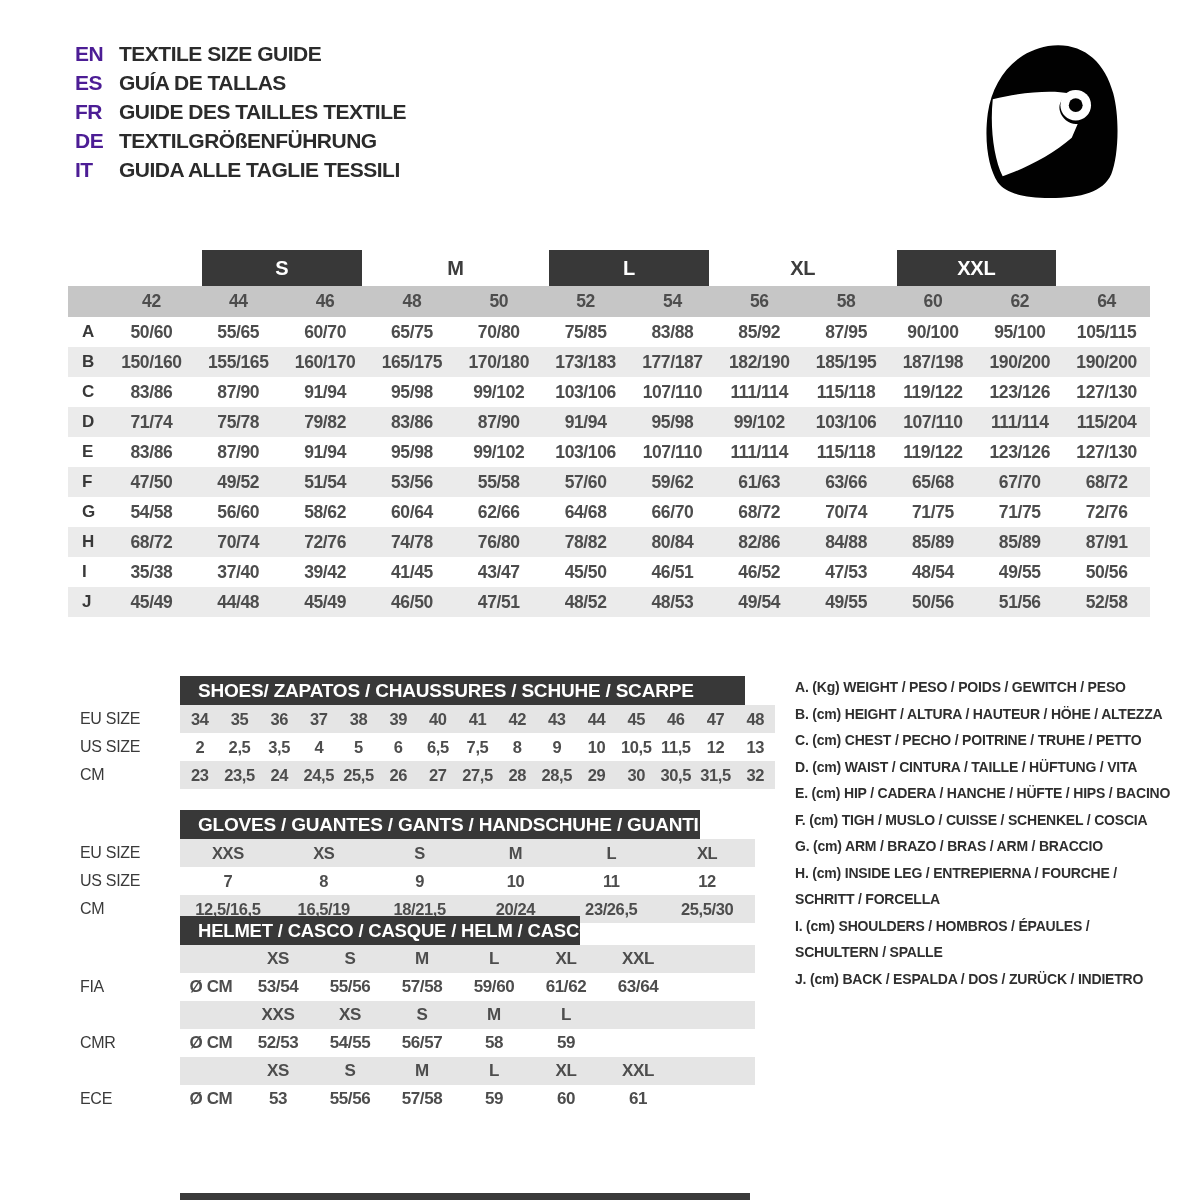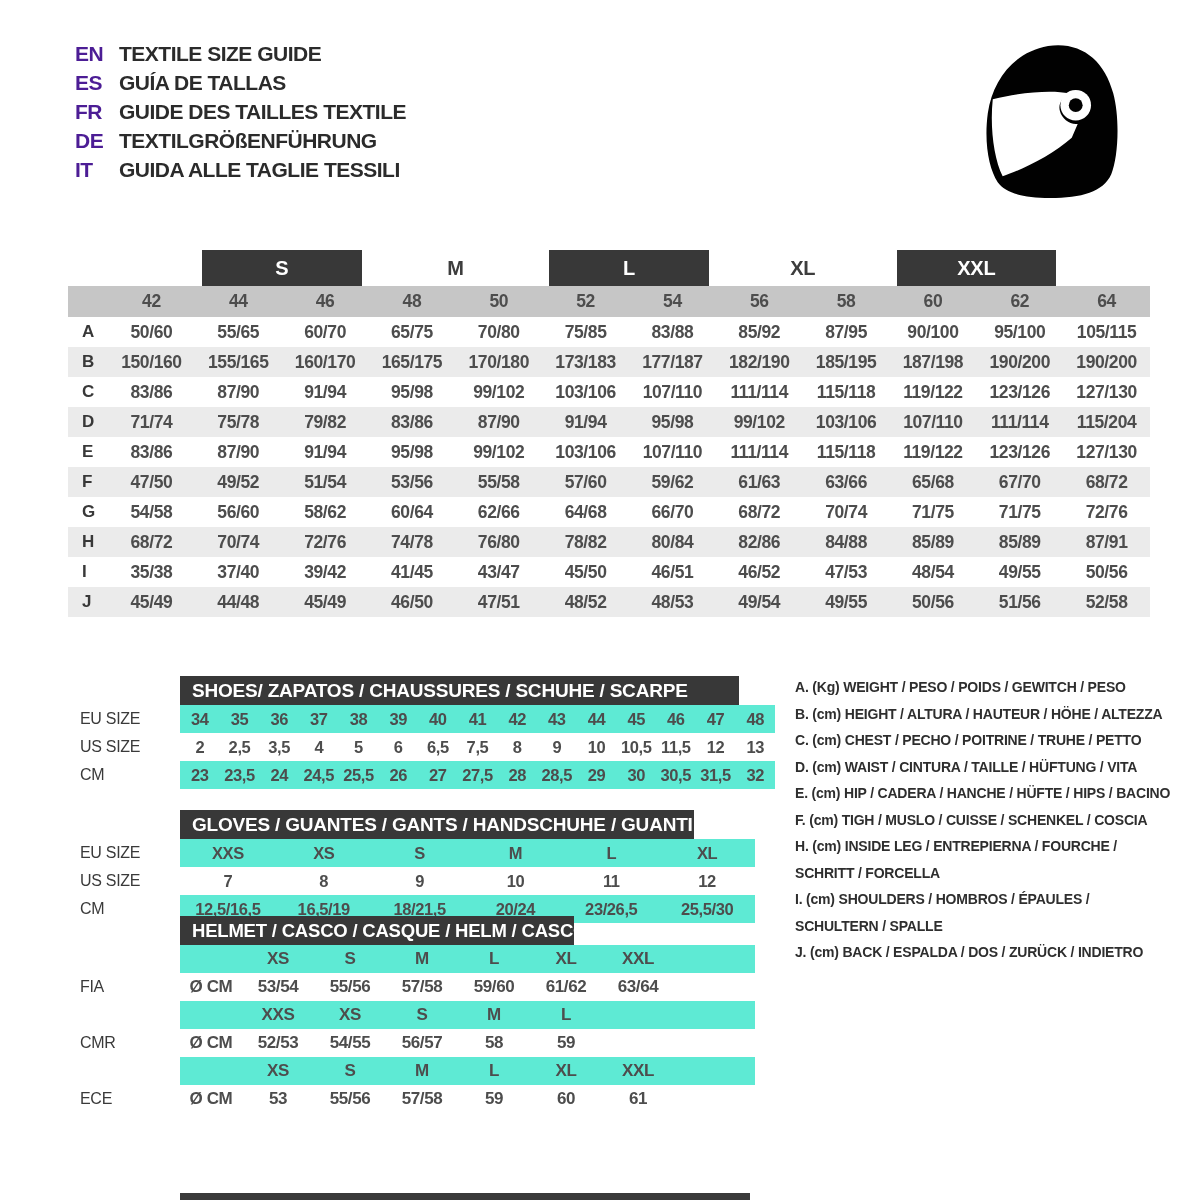--- a/index.html
+++ b/index.html
@@ -30,30 +30,30 @@
   .cell{display:flex;align-items:center;justify-content:center;
         font-weight:bold;font-size:17.5px;color:#4d4d4d;letter-spacing:-0.4px;white-space:nowrap;}
   .row-label{justify-content:flex-start;padding-left:14px;color:#383838;font-size:17px;}
 
   
   .section{position:absolute;left:68px;width:720px;}
   #shoesSection{top:676px;}
   #glovesSection{top:810px;}
   #helmetSection{top:916px;}
   .sec-bar{margin-left:112px;height:29px;background:#383838;color:#ffffff;
-           display:flex;align-items:center;padding-left:12px;font-weight:bold;
+           display:flex;align-items:center;padding-left:18px;font-weight:bold;
            letter-spacing:-0.2px;white-space:nowrap;}
   #shoesSection .sec-bar{width:547px;font-size:19px;}
   #glovesSection .sec-bar{width:502px;font-size:19px;}
   #helmetSection .sec-bar{width:382px;font-size:18.5px;}
   .srow,.hrow{position:relative;height:28px;}
   .srow-label{position:absolute;left:12px;top:50%;transform:translateY(-50%);
               font-weight:normal;font-size:16px;color:#3a3a3a;letter-spacing:-0.3px;white-space:nowrap;}
   .srow-band{position:absolute;left:112px;top:0;height:100%;display:grid;}
-  .srow-band.stripe,.hband.stripe{background:#5eead4;}
+  .srow-band.stripe,.hband.stripe{background:#e5e5e5;}
   .scell{font-size:16.5px;}
   .hband{position:absolute;left:112px;top:0;height:100%;width:575px;display:grid;
          grid-template-columns:62px repeat(6,72px);}
   .hcell{font-size:17px;}
 
   
   .legend{position:absolute;left:795px;top:674px;width:392px;}
   .legend-line{font-weight:bold;font-size:14px;line-height:26.5px;color:#2e2e2e;
                letter-spacing:-0.2px;white-space:nowrap;}
 
@@ -467,20 +467,23 @@
       <div class="legend-item">
         <div class="legend-line">D. (cm) WAIST / CINTURA / TAILLE / HÜFTUNG / VITA</div>
       </div>
       <div class="legend-item">
         <div class="legend-line">E. (cm) HIP / CADERA / HANCHE / HÜFTE / HIPS /  BACINO</div>
       </div>
       <div class="legend-item">
         <div class="legend-line">F. (cm) TIGH / MUSLO / CUISSE / SCHENKEL / COSCIA</div>
       </div>
       <div class="legend-item">
+        <div class="legend-line">G. (cm) ARM  / BRAZO / BRAS / ARM / BRACCIO</div>
+      </div>
+      <div class="legend-item">
         <div class="legend-line">H. (cm) INSIDE LEG / ENTREPIERNA / FOURCHE /</div>
         <div class="legend-line">SCHRITT / FORCELLA</div>
       </div>
       <div class="legend-item">
         <div class="legend-line">I.  (cm) SHOULDERS / HOMBROS / ÉPAULES /</div>
         <div class="legend-line">SCHULTERN / SPALLE</div>
       </div>
       <div class="legend-item">
         <div class="legend-line">J. (cm) BACK / ESPALDA / DOS / ZURÜCK / INDIETRO</div>
       </div>

